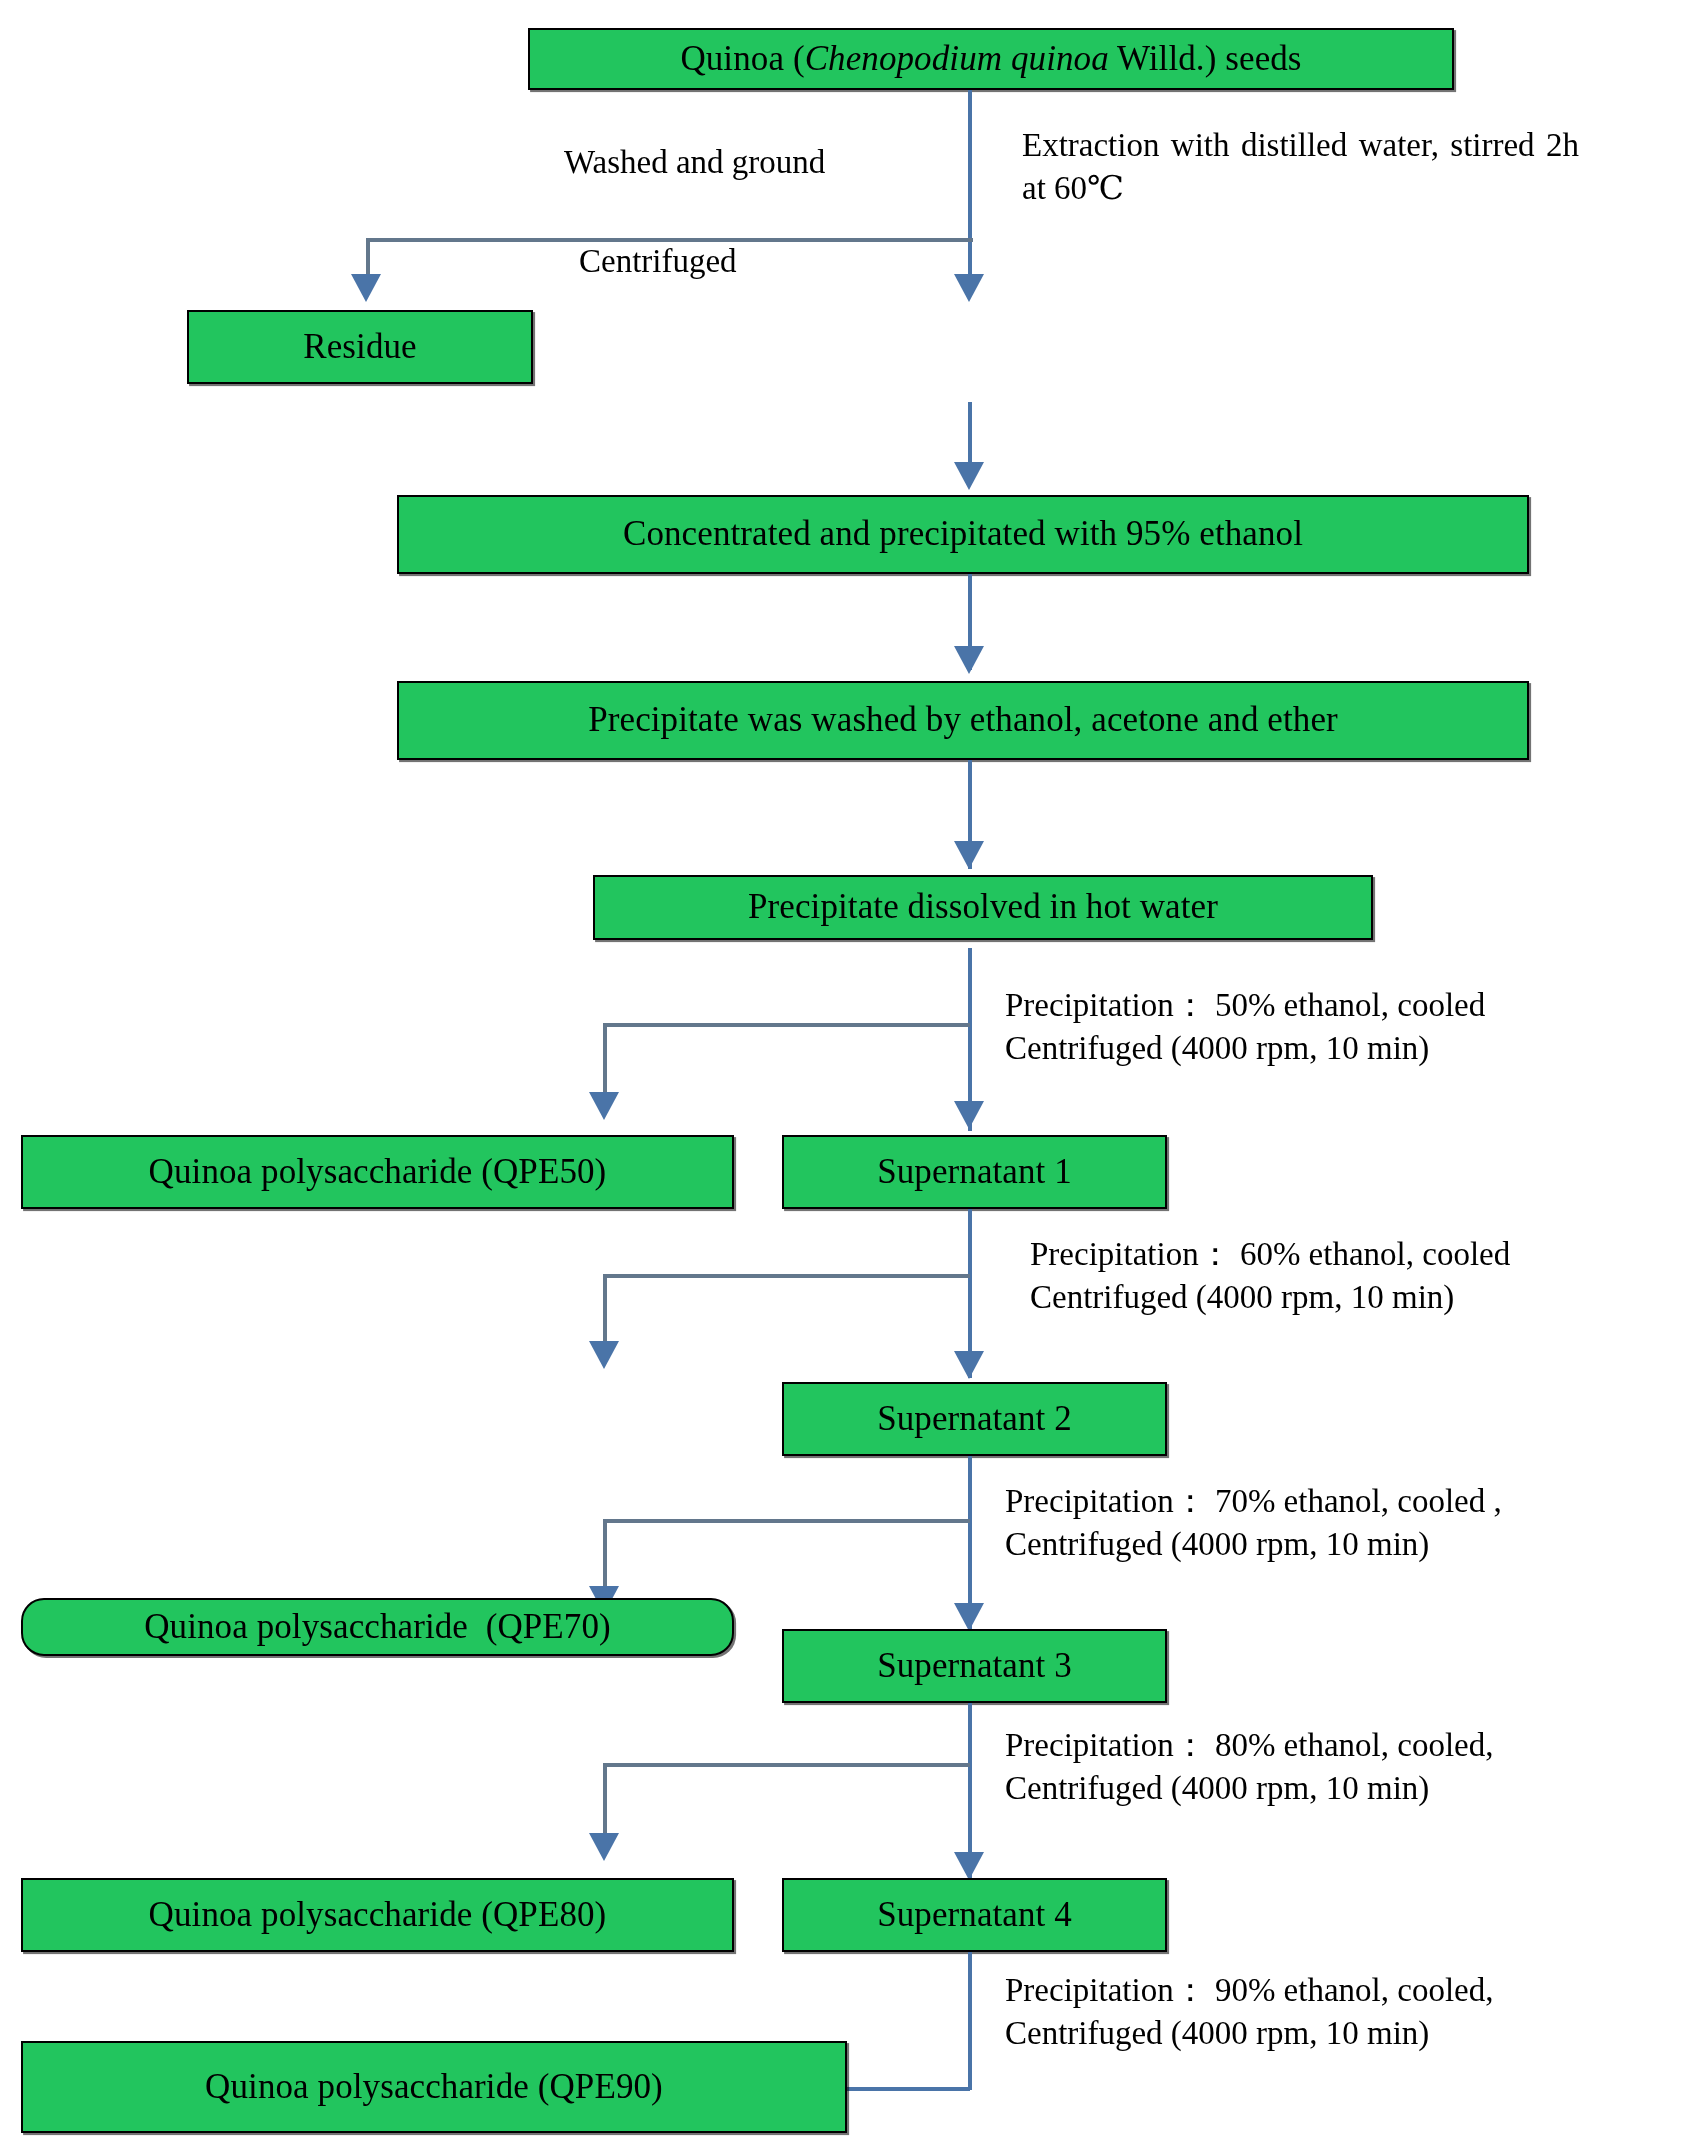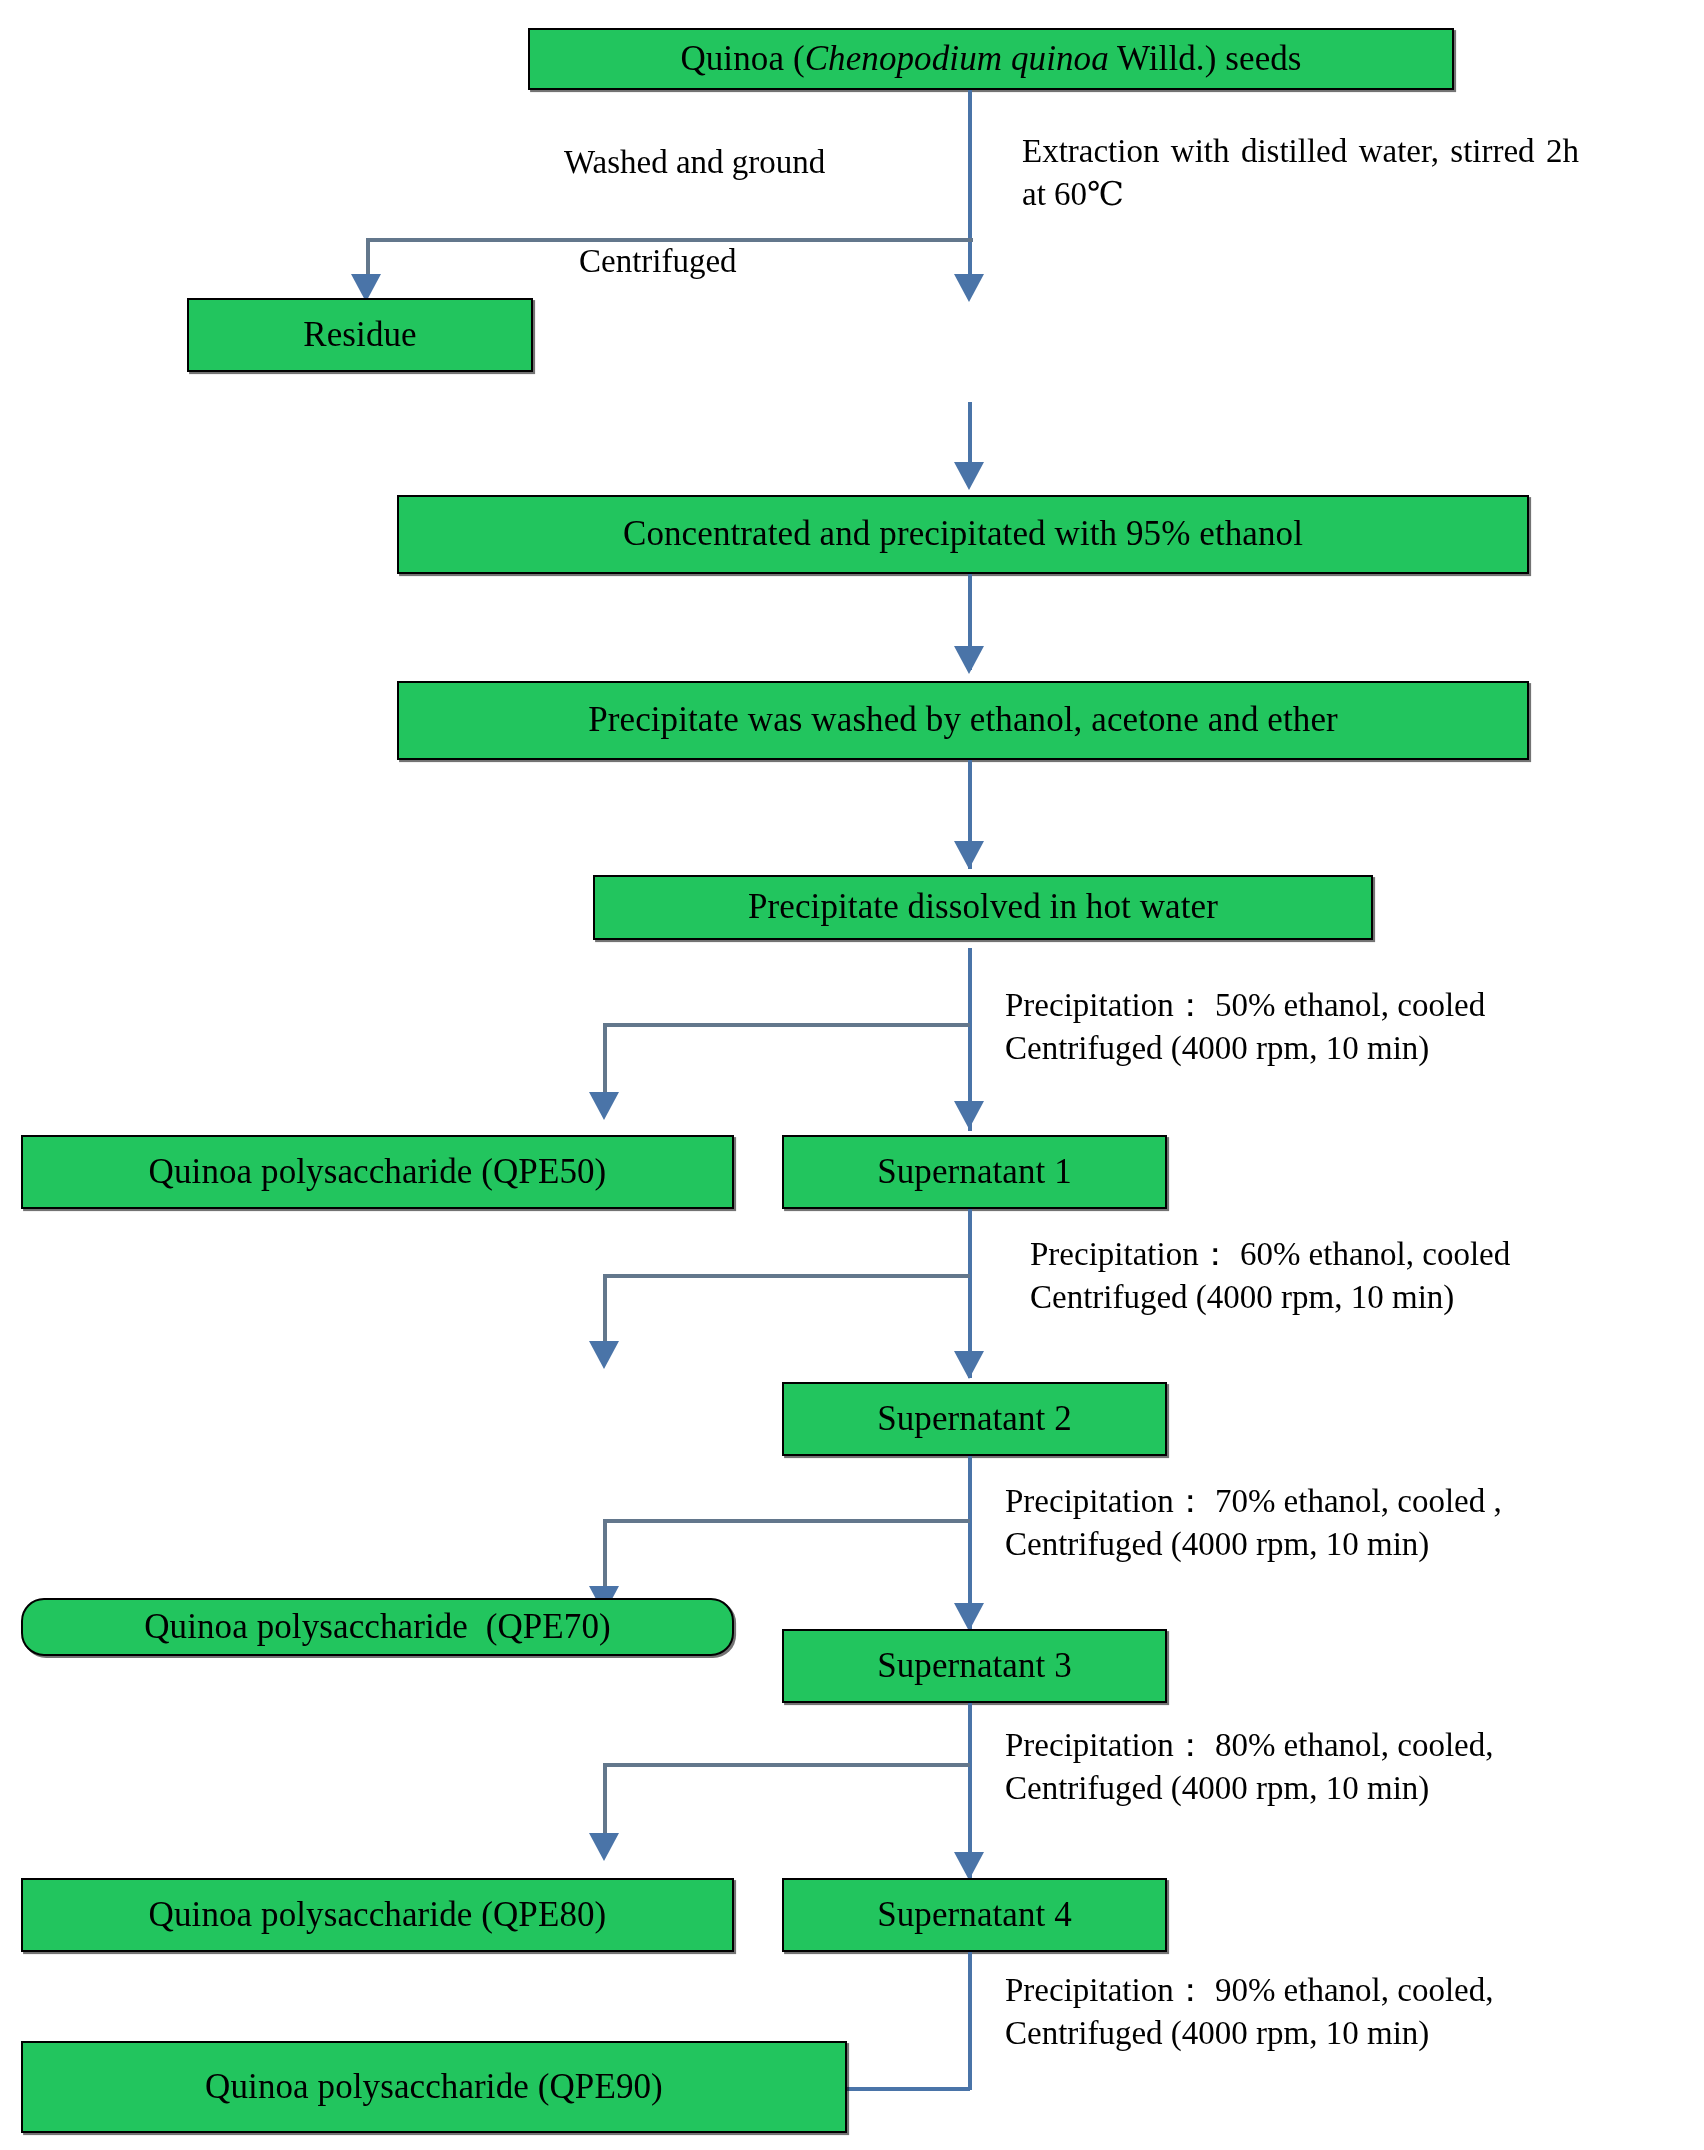--- a/index.html
+++ b/index.html
@@ -86,23 +86,23 @@
   <div class="vline" style="left:968px; top:90px; height:205px;"></div>
   <div class="arrow-down" style="left:954px; top:274px;"></div>
 
   <div class="hline" style="left:366px; top:238px; width:607px;"></div>
   <div class="vline" style="left:366px; top:238px; height:49px; background:#63778c;"></div>
   <div class="arrow-down" style="left:351px; top:274px;"></div>
 
   <div class="ann" style="left:564px; top:141px; width:395px;">Washed and ground</div>
   <div class="ann" style="left:579px; top:240px; width:395px;">Centrifuged</div>
 
-  <div class="ann justify" style="left:1022px; top:130px; width:557px;">Extraction with distilled water, stirred 2h at 60℃</div>
+  <div class="ann justify" style="left:1022px; top:124px; width:557px;">Extraction with distilled water, stirred 2h at 60℃</div>
 
-  <div class="box" style="left:187px; top:298px; width:346px; height:74px;">Residue</div>
+  <div class="box" style="left:187px; top:310px; width:346px; height:74px;">Residue</div>
 
 
   <div class="vline" style="left:968px; top:402px; height:81px;"></div>
   <div class="arrow-down" style="left:954px; top:462px;"></div>
 
   <div class="box" style="left:397px; top:495px; width:1132px; height:79px;">Concentrated and precipitated with 95% ethanol</div>
 
   <div class="vline" style="left:968px; top:574px; height:96px;"></div>
   <div class="arrow-down" style="left:954px; top:646px;"></div>
 

